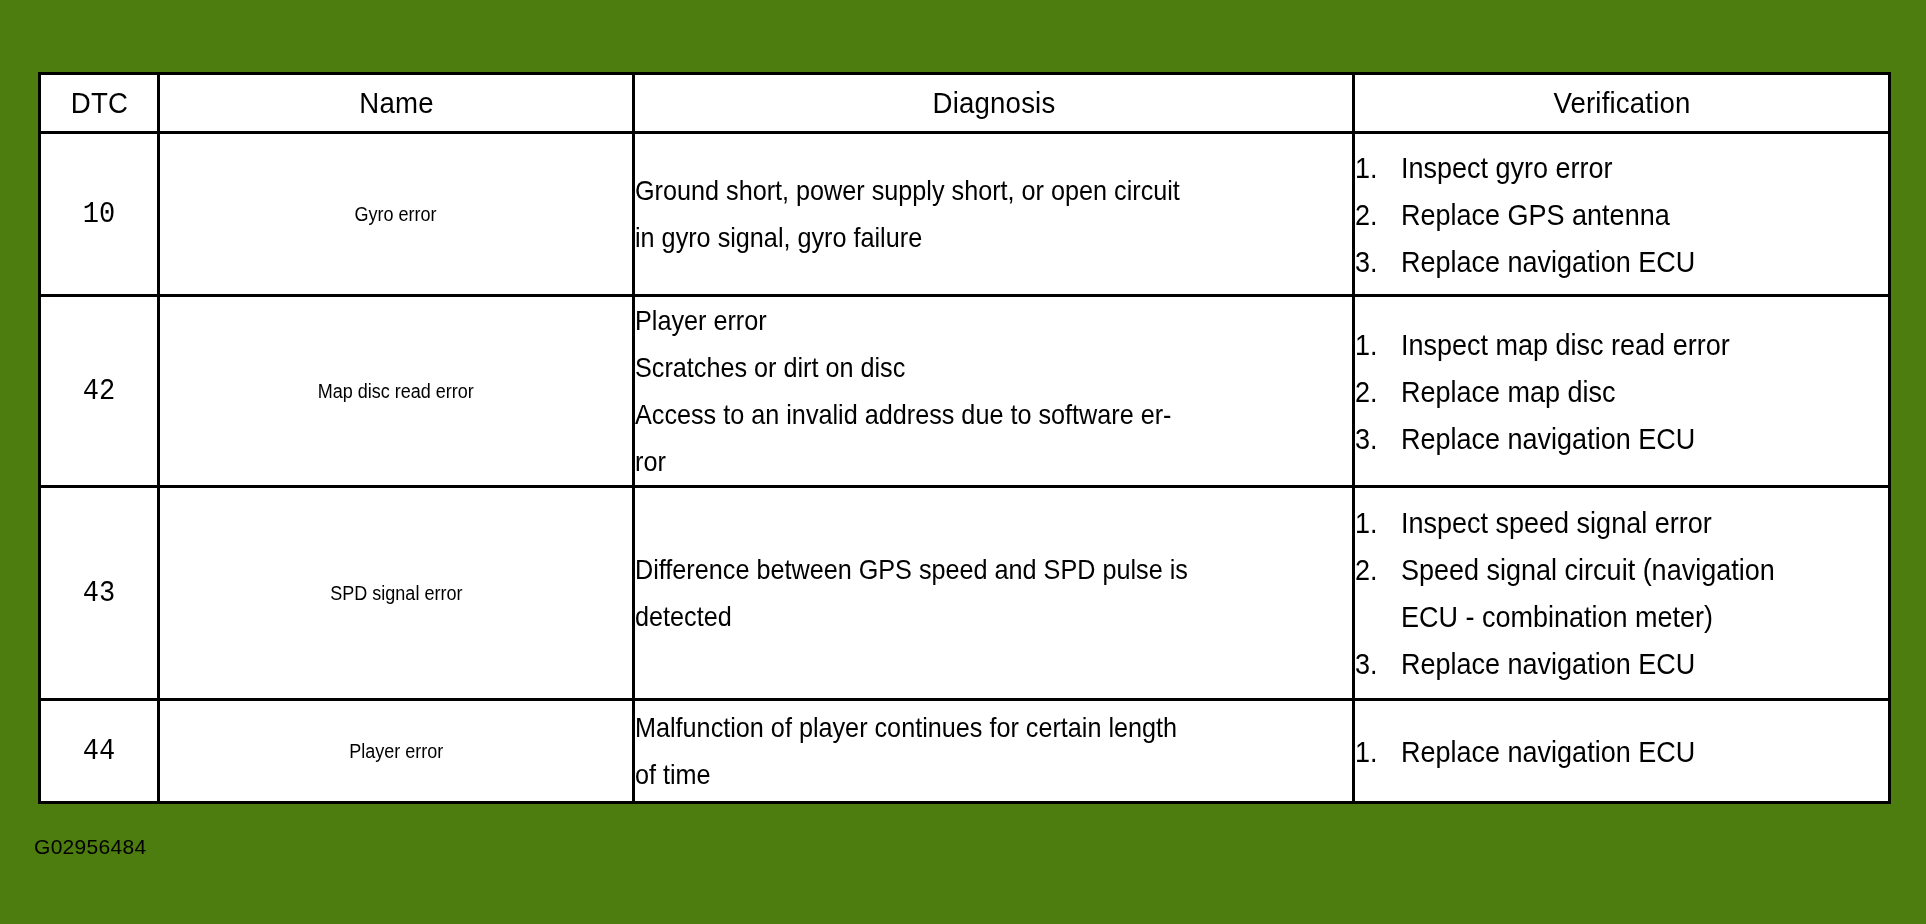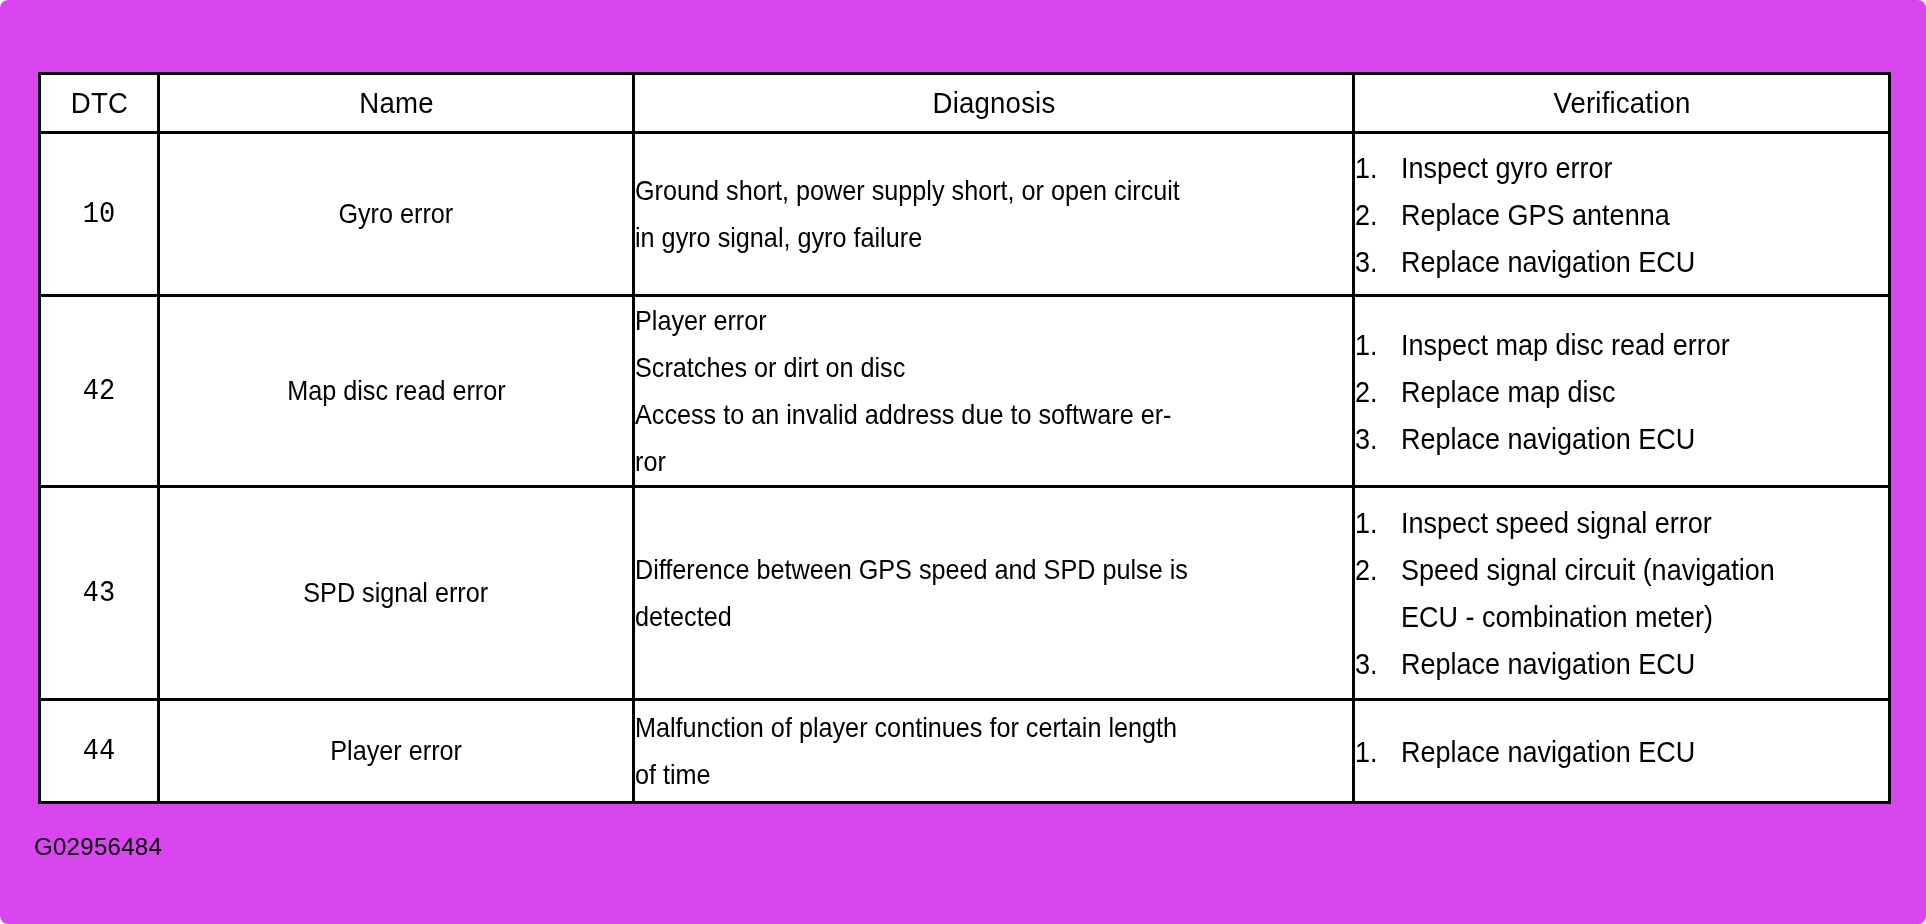--- a/index.html
+++ b/index.html
@@ -16,22 +16,21 @@
     color: #000000;
     overflow: hidden;
   }
 
   #page {
     position: absolute;
     left: 0;
     top: 0;
     width: 1926px;
     height: 924px;
-    background: #d946ef;
-    border-radius: 8px;
+    background: #4d7c0f;
   }
 
   
   #dtc-table {
     position: absolute;
     left: 38px;
     top: 72px;
     width: 1850px;
     border-collapse: collapse;
     table-layout: fixed;
@@ -67,21 +66,21 @@
 
   
   .cell-dtc {
     text-align: center;
     font-size: 30px;
     line-height: 36px;
     font-family: Liberation Mono, monospace;
   }
   .cell-name {
     text-align: center;
-    font-size: 28px;
+    font-size: 20px;
     line-height: 36px;
   }
   .cell-diag {
     text-align: left;
     font-size: 28px;
     line-height: 47px;
     padding: 14px 16px 14px 18px;
   }
   .cell-ver {
     text-align: left;
@@ -134,21 +133,21 @@
   .row-10 .cell-dtc, .row-10 .cell-name { height: 160px; }
   .row-42 .cell-dtc, .row-42 .cell-name { height: 162px; }
   .row-43 .cell-dtc, .row-43 .cell-name { height: 210px; text-align: center; }
   .row-44 .cell-dtc, .row-44 .cell-name { height: 100px; }
 
   
   #figure-id {
     position: absolute;
     left: 34px;
     top: 832px;
-    font-size: 24px;
+    font-size: 21px;
     line-height: 30px;
     letter-spacing: 0.3px;
     white-space: nowrap;
   }
 </style>
 </head>
 <body>
 
 <div id="page">
 

